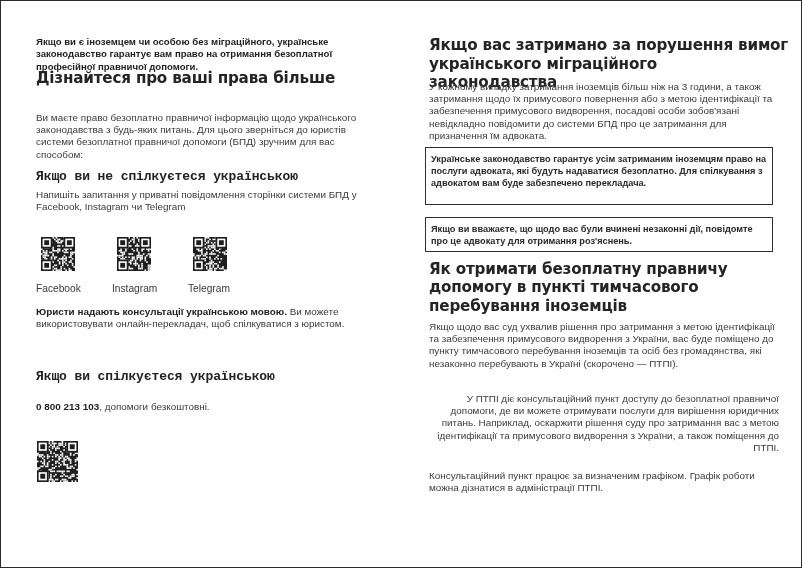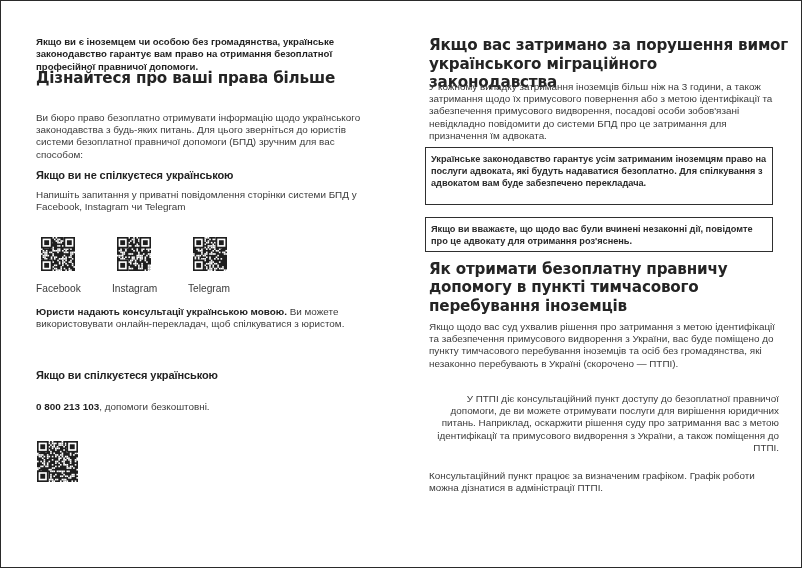--- a/index.html
+++ b/index.html
@@ -17,21 +17,21 @@
       position: absolute; top: 35px; left: 0; width: 340px;
       font-size: 9.6px; font-weight: bold; line-height: 12.4px; color: #1f1f1f;
     }
     h2 {
       font-family: "DejaVu Sans", sans-serif; font-weight: bold; color: #242424;
       letter-spacing: -0.2px;
     }
     .h2-left { position: absolute; top: 67px; left: 0; font-size: 15.2px; line-height: 20px; white-space: nowrap; }
     .body { font-size: 9.9px; line-height: 12.2px; color: #3a3a3a; }
     .p1 { position: absolute; top: 111px; left: 0; width: 345px; }
-    h3 { font-family: Liberation Sans, sans-serif; font-weight: bold; font-size: 11px; color: #222; letter-spacing: -0.1px; white-space: nowrap; }
+    h3 { font-family: Liberation Mono, monospace; font-weight: bold; font-size: 13px; color: #222; letter-spacing: -0.1px; white-space: nowrap; }
     .h3-a { position: absolute; top: 168px; left: 0; }
     .p2 { position: absolute; top: 188px; left: 0; width: 345px; }
 
     .qr-row { position: absolute; top: 236px; left: 0; width: 260px; height: 60px; }
     .qr-item { position: absolute; top: 0; width: 70px; }
     .qr-item svg { display: block; width: 34px; height: 34px; margin-left: 5px; }
     .qr-label { position: absolute; top: 46px; left: 0; font-size: 10.2px; color: #3a3a3a; white-space: nowrap; }
     .qr-fb { left: 0; }
     .qr-ig { left: 76px; }
     .qr-tg { left: 152px; }
@@ -59,25 +59,25 @@
     .rp2 { position: absolute; top: 320px; left: 0; width: 350px; }
     .rp3 { position: absolute; top: 392px; left: 0; width: 350px; text-align: right; }
     .rp4 { position: absolute; top: 469px; left: 0; width: 350px; }
   </style>
 </head>
 <body>
 
 <div class="page">
 
   <div class="col col-left">
-    <p class="intro">Якщо ви є іноземцем чи особою без громадянства, українське законодавство гарантує вам право на отримання безоплатної професійної правничої допомоги.</p>
+    <p class="intro">Якщо ви є іноземцем чи особою без міграційного, українське законодавство гарантує вам право на отримання безоплатної професійної правничої допомоги.</p>
 
     <h2 class="h2-left">Дізнайтеся про ваші права більше</h2>
 
-    <p class="body p1">Ви бюро право безоплатно отримувати інформацію щодо українського законодавства з будь-яких питань. Для цього зверніться до юристів системи безоплатної правничої допомоги (БПД) зручним для вас способом:</p>
+    <p class="body p1">Ви маєте право безоплатно правничої інформацію щодо українського законодавства з будь-яких питань. Для цього зверніться до юристів системи безоплатної правничої допомоги (БПД) зручним для вас способом:</p>
 
     <h3 class="h3-a">Якщо ви не спілкуєтеся українською</h3>
     <p class="body p2">Напишіть запитання у приватні повідомлення сторінки системи БПД у Facebook, Instagram чи Telegram</p>
 
     <div class="qr-row">
       <div class="qr-item qr-fb">
         <svg class="qr" viewBox="0 0 21 21">
             <rect x="0" y="0" width="21" height="21" fill="#1e1e1e"></rect>
             <rect x="2" y="0" width="1" height="1" fill="#ffffff"></rect>
             <rect x="3" y="0" width="1" height="1" fill="#ffffff"></rect>

